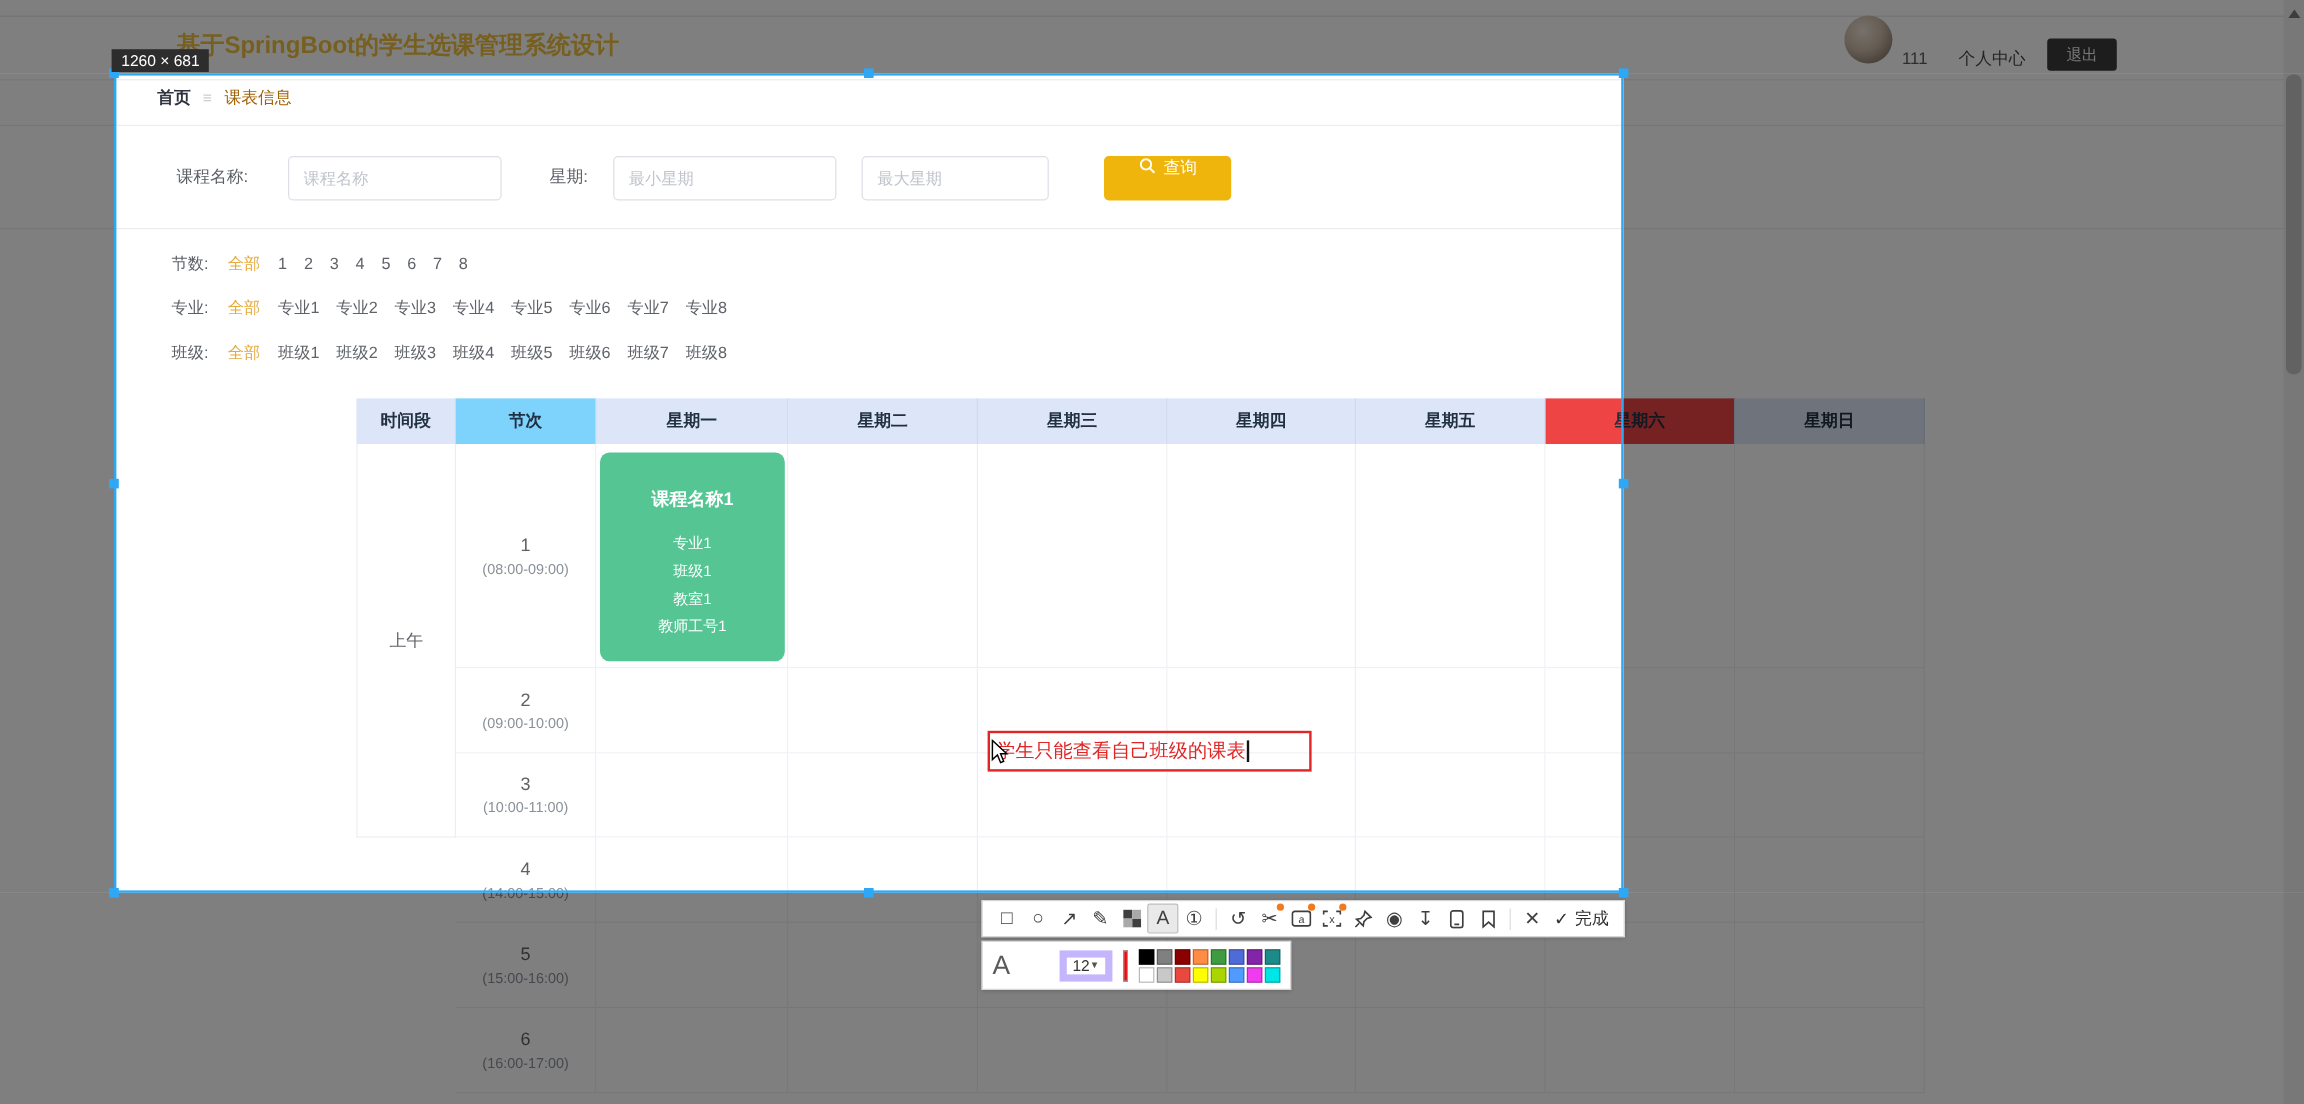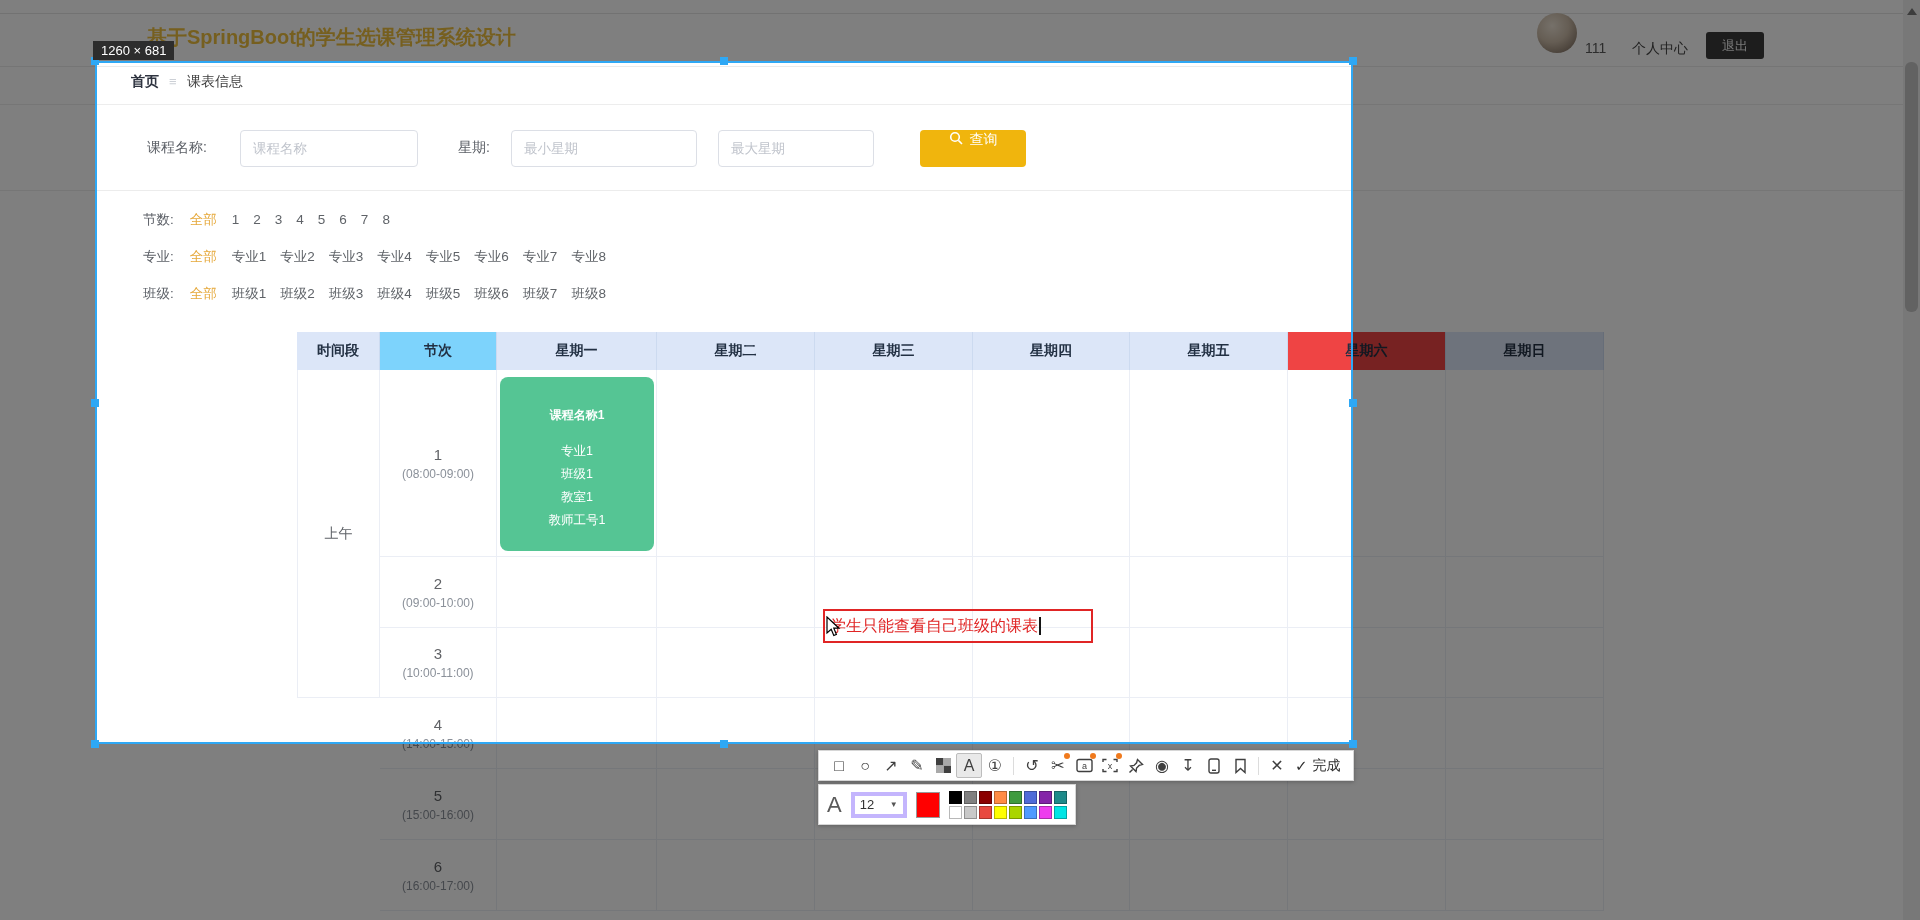--- a/index.html
+++ b/index.html
@@ -10,21 +10,21 @@
   .app-title{position:absolute;left:147px;top:24px;font-size:20px;font-weight:bold;color:#edbf3e;white-space:nowrap;}
   .avatar{position:absolute;left:1537px;top:13px;width:40px;height:40px;border-radius:50%;
           background:radial-gradient(circle at 38% 32%,#ece2d4 0%,#cbbba8 45%,#8f7f70 80%,#6b5d51 100%);}
   .uname{position:absolute;left:1585px;top:40px;font-size:14px;color:#5a5a5a;}
   .ucenter{position:absolute;left:1632px;top:40px;font-size:14px;color:#464646;cursor:pointer;}
   .logout{position:absolute;left:1706px;top:32px;width:58px;height:27px;background:#3a3a3a;color:#f0f0f0;
           font-size:13px;border:none;border-radius:3px;font-family:inherit;}
   
   .crumb-home{position:absolute;left:131px;top:73px;font-size:14px;font-weight:bold;color:#2f3440;}
   .crumb-sep{position:absolute;left:169px;top:74px;font-size:13px;color:#ccd0d6;}
-  .crumb-cur{position:absolute;left:187px;top:73px;font-size:14px;color:#404040;}
+  .crumb-cur{position:absolute;left:187px;top:73px;font-size:14px;color:#a16207;}
   
   .s-label{position:absolute;top:139px;font-size:14px;color:#5b5f66;}
   .s-input{position:absolute;top:130px;height:37px;box-sizing:border-box;border:1px solid #dcdfe6;
            border-radius:4px;padding:0 12px;font-size:13.5px;color:#333;font-family:inherit;outline:none;}
   .s-input::placeholder{color:#c0c4cc;}
   .s-btn{position:absolute;left:920px;top:130px;width:106px;height:37px;border:none;border-radius:4px;
          color:#fff;font-size:14px;display:flex;align-items:flex-start;justify-content:center;gap:7px;font-family:inherit;}
   
   #filters{position:absolute;left:143px;top:201px;}
   .f-row{height:37px;display:flex;align-items:center;font-size:13.5px;}
@@ -36,21 +36,21 @@
   .th{position:absolute;top:0;height:38px;background:#dce6f8;display:flex;align-items:center;justify-content:center;
       font-size:14px;font-weight:bold;color:#223043;box-sizing:border-box;border-right:1px solid #ccdaf0;}
   .td{position:absolute;box-sizing:border-box;border-right:1px solid #ebeef5;border-bottom:1px solid #ebeef5;background:#fff;}
   .session{position:absolute;box-sizing:border-box;border-left:1px solid #ebeef5;border-right:1px solid #ebeef5;
            border-bottom:1px solid #ebeef5;display:flex;align-items:center;justify-content:center;
            font-size:14px;color:#5f6368;background:#fff;}
   .period{display:flex;flex-direction:column;align-items:center;justify-content:center;gap:4px;}
   .p-num{font-size:15px;color:#606266;}
   .p-time{font-size:12px;color:#8a9099;}
   .course-card{position:absolute;border-radius:8px;color:#fff;text-align:center;cursor:pointer;}
-  .card-title{font-size:12px;font-weight:bold;margin-top:30px;}
+  .card-title{font-size:15px;font-weight:bold;margin-top:30px;}
   .card-line{font-size:12.5px;line-height:23px;}
   .card-gap{height:16px;}
   
   .dim{position:absolute;background:rgba(0,0,0,0.5);z-index:10;}
   .sel-frame{position:absolute;left:95px;top:61px;width:1258px;height:683px;border:2px solid #2ea8f5;
              box-sizing:border-box;z-index:11;}
   .handle{position:absolute;width:8px;height:8px;background:#2ea8f5;z-index:12;}
   .size-label{position:absolute;left:93px;top:41px;background:#2d2d2d;color:#fff;font-size:13px;
               padding:2px 8px;z-index:13;white-space:nowrap;}
   .redbox{position:absolute;left:823px;top:609px;width:270px;height:34px;border:2px solid #e02525;
@@ -67,22 +67,22 @@
   .tb-icon.selected{background:#e9e9e9;border:1px solid #bdbdbd;border-radius:2px;}
   .tb-dot{position:absolute;top:0;right:1px;width:6px;height:6px;border-radius:50%;background:#f07a1d;}
   .tb-sep{width:1px;height:18px;background:#dcdcdc;margin:0 5px;}
   .tb-done{display:flex;align-items:center;gap:5px;font-size:14px;color:#2f2f2f;margin-left:5px;cursor:pointer;}
   .tb-check{font-size:15px;}
   
   #stylepanel{position:absolute;left:818px;top:784px;width:258px;height:41px;background:#fff;
               border:1px solid #d6d6d6;box-sizing:border-box;box-shadow:0 1px 4px rgba(0,0,0,0.25);
               display:flex;align-items:center;padding:0 8px;gap:9px;z-index:13;}
   .sp-A{font-size:22px;color:#5a5a5a;}
-  .sp-dd{width:59px;height:26px;border:4px solid #c4b5fd;display:flex;align-items:center;
-         justify-content:space-between;padding:0 5px;box-sizing:border-box;font-size:13px;color:#333;cursor:pointer;}
+  .sp-dd{width:59px;height:26px;border:6px solid #c4b5fd;display:flex;align-items:center;
+         justify-content:space-between;padding:0 5px;box-sizing:border-box;font-size:13px;color:#333;cursor:pointer;margin-left:32px;}
   .sp-caret{font-size:8px;color:#555;}
   .sp-current{width:26px;height:26px;border:1px solid #999;box-sizing:border-box;}
   .sp-palette{display:grid;grid-template-columns:repeat(8,13px);grid-auto-rows:13px;gap:2px;}
   .sp-swatch{width:13px;height:13px;box-sizing:border-box;border:1px solid rgba(0,0,0,0.28);cursor:pointer;}
   
   .sbar{position:absolute;left:1903px;top:0;width:17px;height:920px;background:#f1f1f1;}
   .sarrow{position:absolute;left:1907px;top:8px;width:0;height:0;border-left:5px solid transparent;
           border-right:5px solid transparent;border-bottom:7px solid #7a7a7a;}
   .sthumb{position:absolute;left:1905px;top:62px;width:13px;height:250px;background:#c4c4c4;border-radius:6px;}
 </style>

